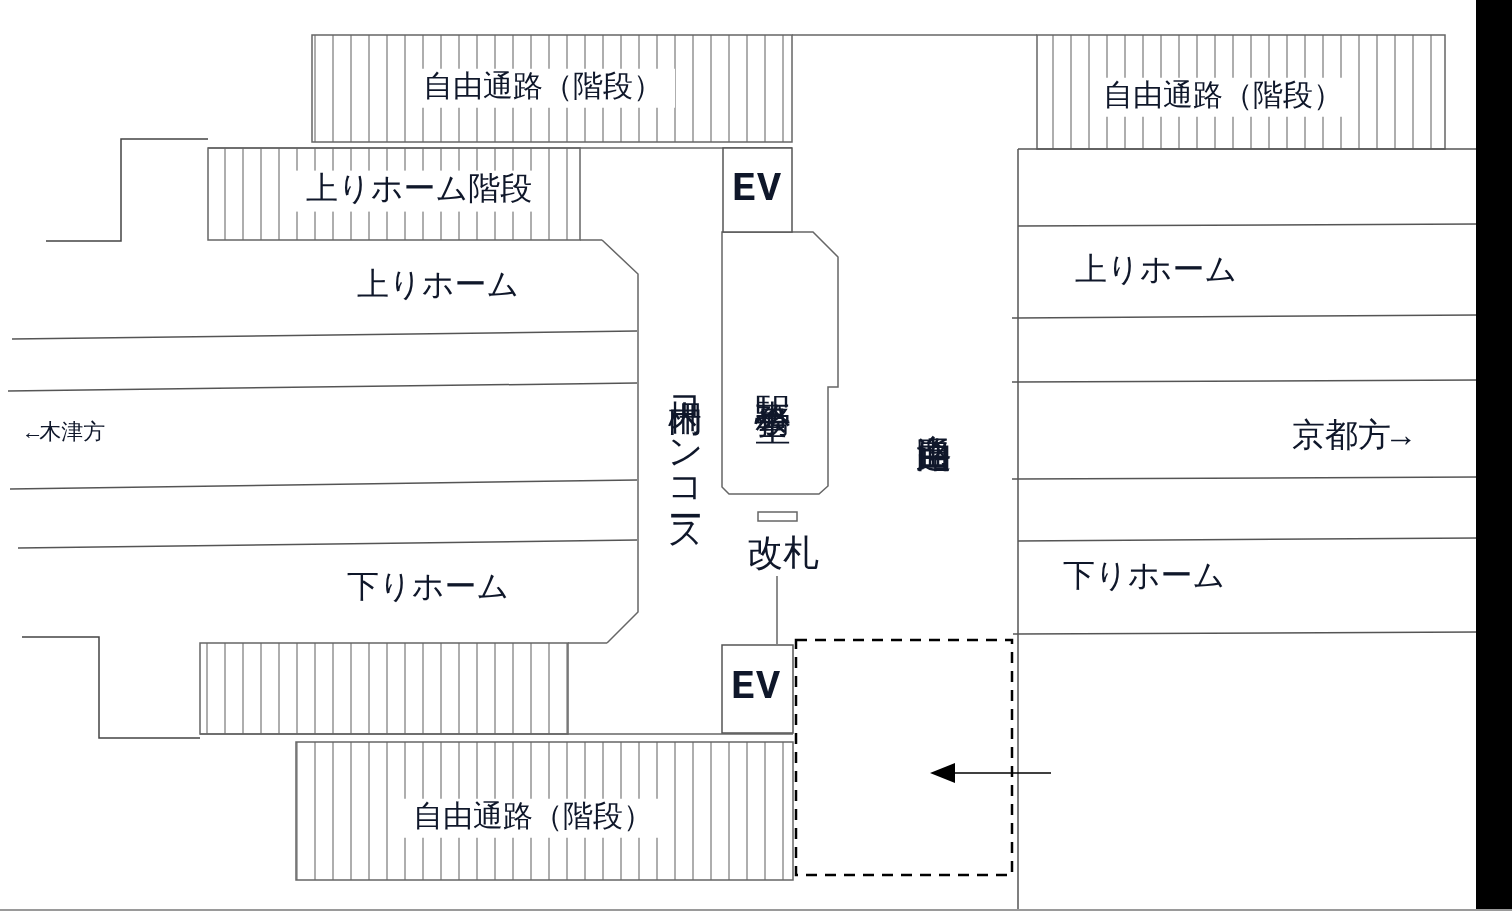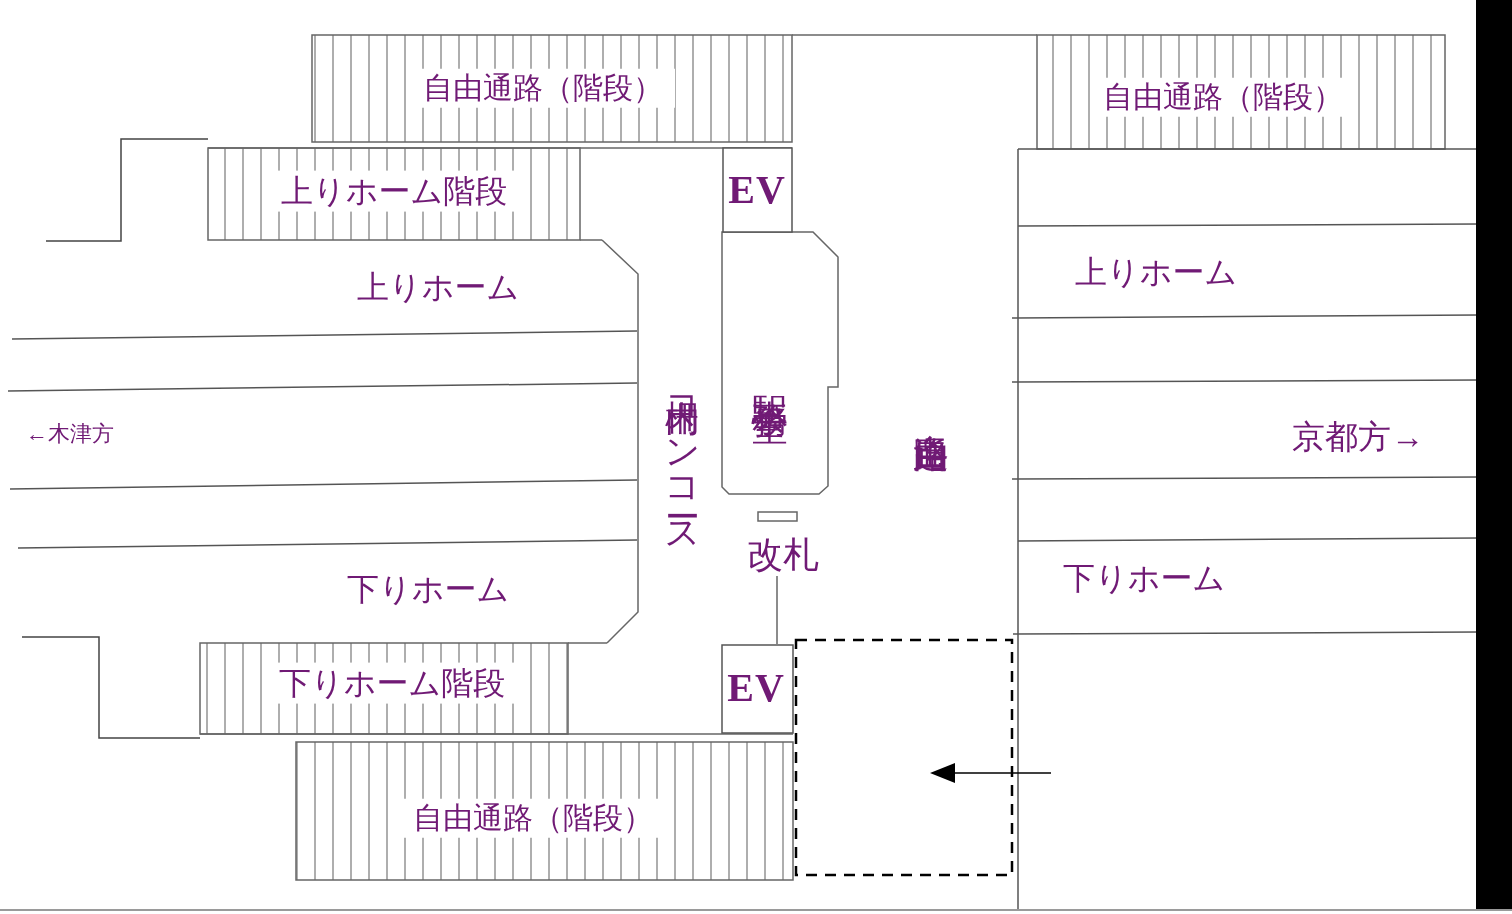--- a/index.html
+++ b/index.html
@@ -1,18 +1,18 @@
 <!DOCTYPE html>
 <html><head>
 <meta charset="utf-8">
 <style>
   html,body{margin:0;padding:0;background:#fff;}
   .canvas{
     position:relative;width:1512px;height:914px;background:#ffffff;
-    font-family:Liberation Serif, serif;color:#701a75;overflow:hidden;
+    font-family:Liberation Mono, monospace;color:#0f172a;overflow:hidden;
   }
   .plan-svg{position:absolute;left:0;top:0;z-index:1;}
   .lbl{
     position:absolute;white-space:nowrap;z-index:10;font-weight:400;
     transform:translate(-50%,-50%);line-height:1.15;
   }
   .la{transform:translate(0,-50%);}          
   .bg{background:#ffffff;padding:2px 12px;}  
   .v{writing-mode:vertical-rl;text-orientation:mixed;line-height:1;}
   .ev{font-weight:600;font-size:40px;letter-spacing:1px;text-align:right;}
@@ -75,23 +75,22 @@
     <line x1="953" y1="773" x2="1051" y2="773" stroke="#000" stroke-width="1.5"></line>
     <polygon points="930,773 955,763 955,783" fill="#000"></polygon>
 
     <line x1="0" y1="910" x2="1512" y2="910" stroke="#9a9a9a" stroke-width="2"></line>
   </svg>
 
   <div class="lbl bg" style="left:543px;top:88px;font-size:30px;">自由通路（階段）</div>
 
   <div class="lbl bg" style="left:1223px;top:97px;font-size:30px;">自由通路（階段）</div>
 
-  <div class="lbl bg" style="left:394px;top:191px;font-size:32px;">上りホーム階段</div>
+  <div class="lbl bg" style="left:419px;top:191px;font-size:32px;">上りホーム階段</div>
 
-  <div class="lbl bg" style="left:392px;top:683px;font-size:32px;">下りホーム階段</div>
 
   <div class="lbl bg" style="left:533px;top:818px;font-size:30px;">自由通路（階段）</div>
 
   <div class="lbl ev" style="left:757px;top:190px;">EV</div>
 
   <div class="lbl ev" style="left:756px;top:688px;">EV</div>
 
   <div class="lbl la" style="left:357px;top:287px;font-size:32px;">上りホーム</div>
 
   <div class="lbl la" style="left:347px;top:589px;font-size:32px;">下りホーム</div>

